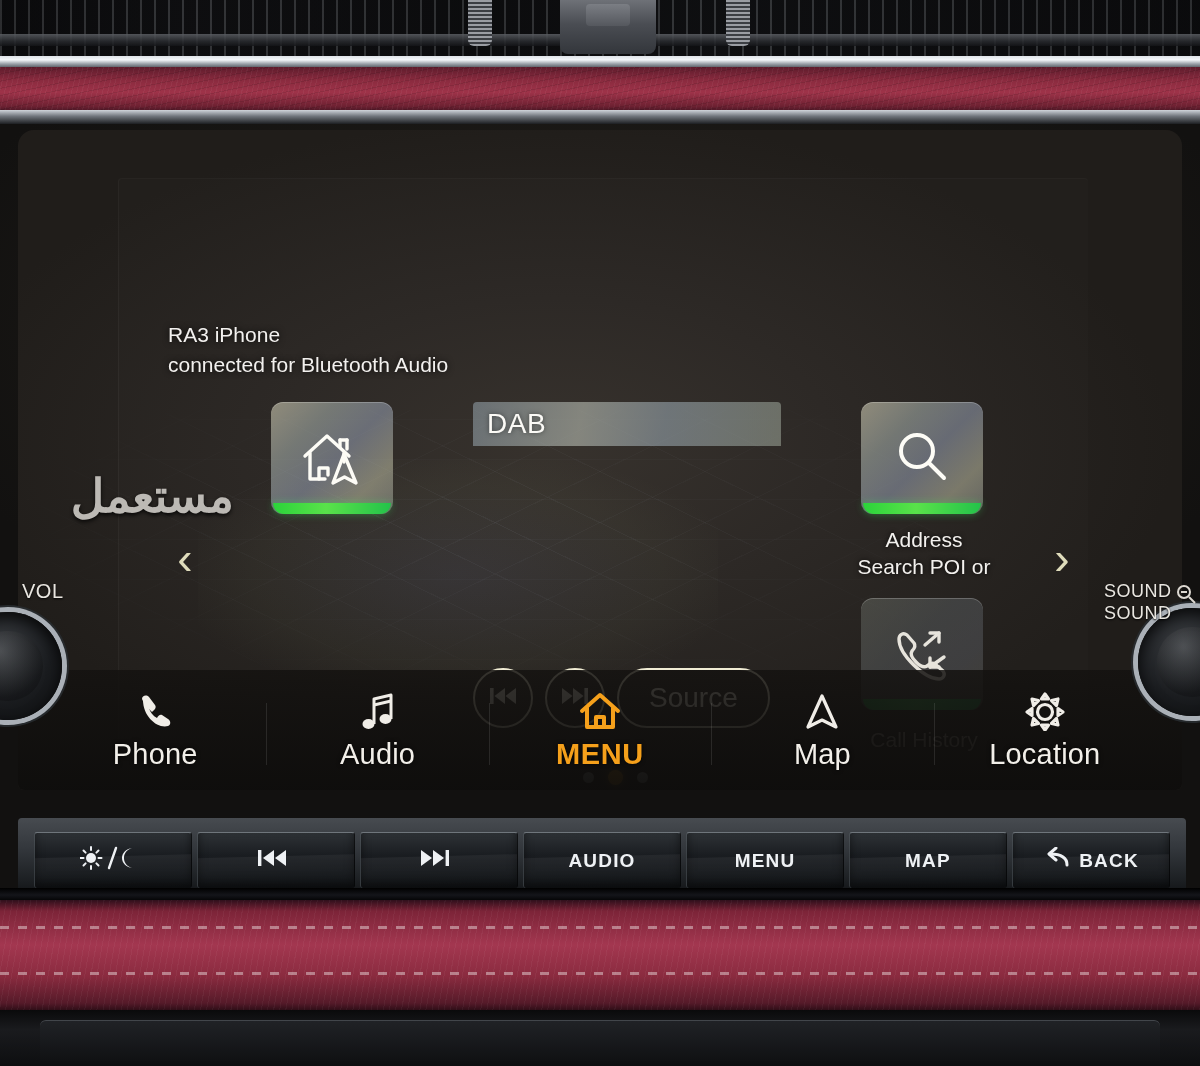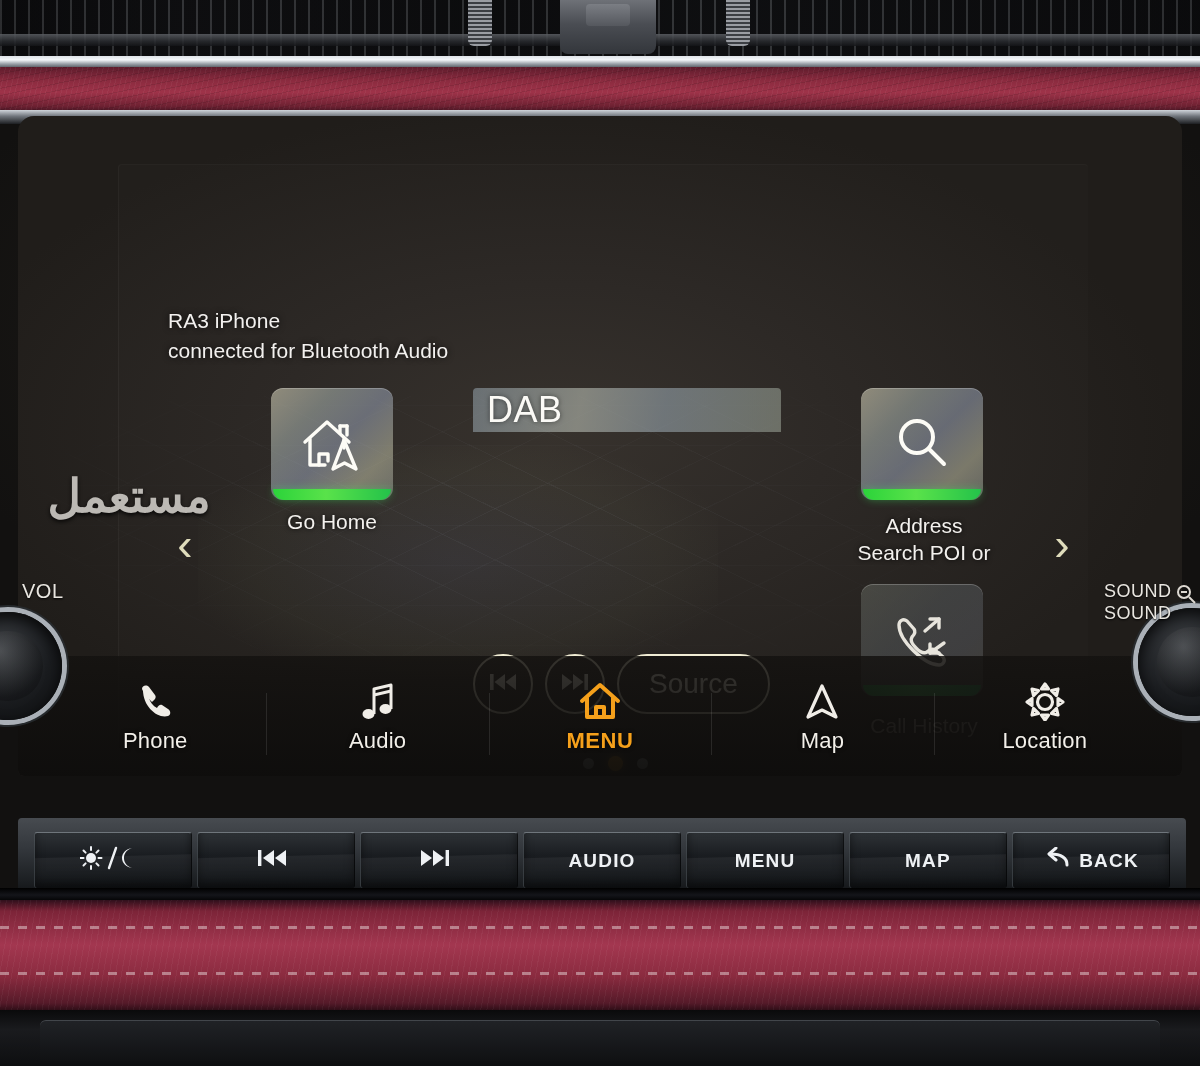--- a/index.html
+++ b/index.html
@@ -78,21 +78,21 @@
     background:
       radial-gradient(ellipse 700px 360px at 50% 28%, #2a2724 0%, #1b1916 48%, #121110 100%);
   }
   .headunit-gloss{
     position:absolute; left:0; top:110px; width:1200px; height:14px;
     background:linear-gradient(180deg,#cfd4da,#6f747b 45%,#1d1f22);
   }
 
   
   .screen{
-    position:absolute; left:18px; top:116px; width:1164px; height:660px;
+    position:absolute; left:18px; top:130px; width:1164px; height:660px;
     background:
       radial-gradient(ellipse 620px 330px at 46% 48%, #35302b 0%, #2b2724 45%, #201d1a 100%);
     border-radius:16px 16px 6px 6px;
     overflow:hidden;
   }
   
   .display{
     position:absolute; left:100px; top:48px; width:970px; height:580px;
     background:rgba(255,255,255,.012);
     border-left:1px solid rgba(255,255,255,.035);
@@ -167,21 +167,21 @@
 
   
   .dab{
     position:absolute; left:455px; top:272px; width:308px; height:44px;
     background:linear-gradient(100deg, rgba(150,165,175,.55) 0%, rgba(185,190,180,.6) 35%,
                rgba(160,175,185,.55) 62%, rgba(170,180,165,.5) 100%);
     border-radius:4px 4px 0 0;
     display:flex; align-items:center;
   }
   .dab span{
-    margin-left:14px; color:#fbfaf6; font-size:36px; letter-spacing:.5px;
+    margin-left:14px; color:#fbfaf6; font-size:28px; letter-spacing:.5px;
     text-shadow:0 0 5px rgba(0,0,0,.5);
   }
 
   
   .transport{
     position:absolute; left:455px; top:538px; display:flex; align-items:center; gap:12px;
   }
   .circ-btn{
     width:60px; height:60px; border-radius:50%;
     border:2px solid #f0ecd4; display:flex; align-items:center; justify-content:center;
@@ -207,21 +207,21 @@
     display:flex; align-items:center; padding:0 26px;
   }
   .tab{
     flex:1; display:flex; flex-direction:column; align-items:center; gap:7px;
     position:relative; color:#f2efe9;
   }
   .tab + .tab:before{
     content:""; position:absolute; left:0; top:14px; width:1px; height:62px;
     background:rgba(255,255,255,.10);
   }
-  .tab .tlabel{ font-size:22px; letter-spacing:.2px; text-shadow:0 0 4px rgba(0,0,0,.8); }
+  .tab .tlabel{ font-size:29px; letter-spacing:.2px; text-shadow:0 0 4px rgba(0,0,0,.8); }
   .tab.active{ color:#f5a01b; }
   .tab.active .tlabel{ font-weight:700; letter-spacing:.6px; }
   .ticon{ height:42px; display:flex; align-items:flex-end; }
 
   
   .hardrow{
     position:absolute; left:34px; top:832px; width:1136px; height:56px;
     display:flex; gap:5px;
   }
   .hardbtn{
@@ -267,21 +267,21 @@
     letter-spacing:.5px; text-shadow:0 1px 2px rgba(0,0,0,.9);
   }
   #vol-label{ left:22px; top:580px; }
   #push-label{ left:1104px; top:580px; font-size:18px; line-height:22px; text-align:left; }
   #seek-icon{ position:absolute; left:1176px; top:584px; color:#ddd9d2; }
 
   
   .watermark{
     position:absolute; left:24px; top:470px; width:210px;
     color:#c9c6c1; font-size:46px; line-height:52px; font-weight:700;
-    direction:rtl; text-align:center; letter-spacing:1px;
+    direction:rtl; letter-spacing:1px;
     text-shadow:0 2px 4px rgba(0,0,0,.85); opacity:.92;
   }
 
   
   .leather-bottom{
     position:absolute; left:0; top:900px; width:1200px; height:112px;
     background:linear-gradient(180deg,#2f0f1b 0%,#7c2438 10%,#a33750 40%,#8a2b3f 68%,#551a29 92%,#240a12 100%);
   }
   .leather-bottom .stitch{
     position:absolute; left:0; width:1200px; height:3px;
@@ -350,21 +350,20 @@
           <path d="M45 26 L45 35"></path>
           <path d="M41 13 L41 20"></path>
             <path d="M41 13 L48 13"></path>
             <path d="M48 13 L48 22"></path>
           <path d="M20 52 L20 41 L29 41 L29 48"></path>
           <path d="M34 56 L45 27 L57 56 L45.5 50 Z"></path>
         </svg>
       </span>
     </div>
     <div class="tile-label" id="label-home">
-      <div>Go Home</div>
     </div>
 
     <div class="dab">
       <span>DAB</span>
     </div>
 
     <div class="tile" id="tile-search">
       <span>
         <svg width="62" height="62" viewBox="0 0 62 62" fill="none" stroke="#fdfcf6" stroke-width="4" stroke-linecap="round">
           <circle cx="26" cy="24" r="16"></circle>

